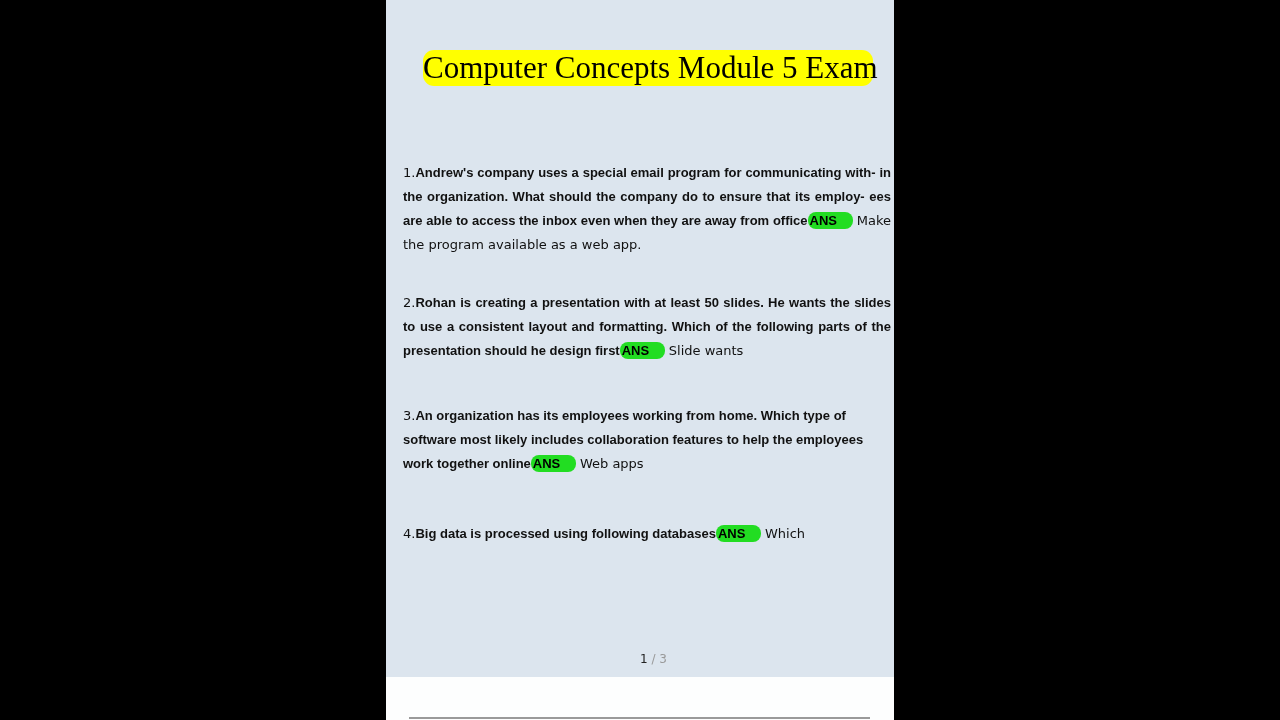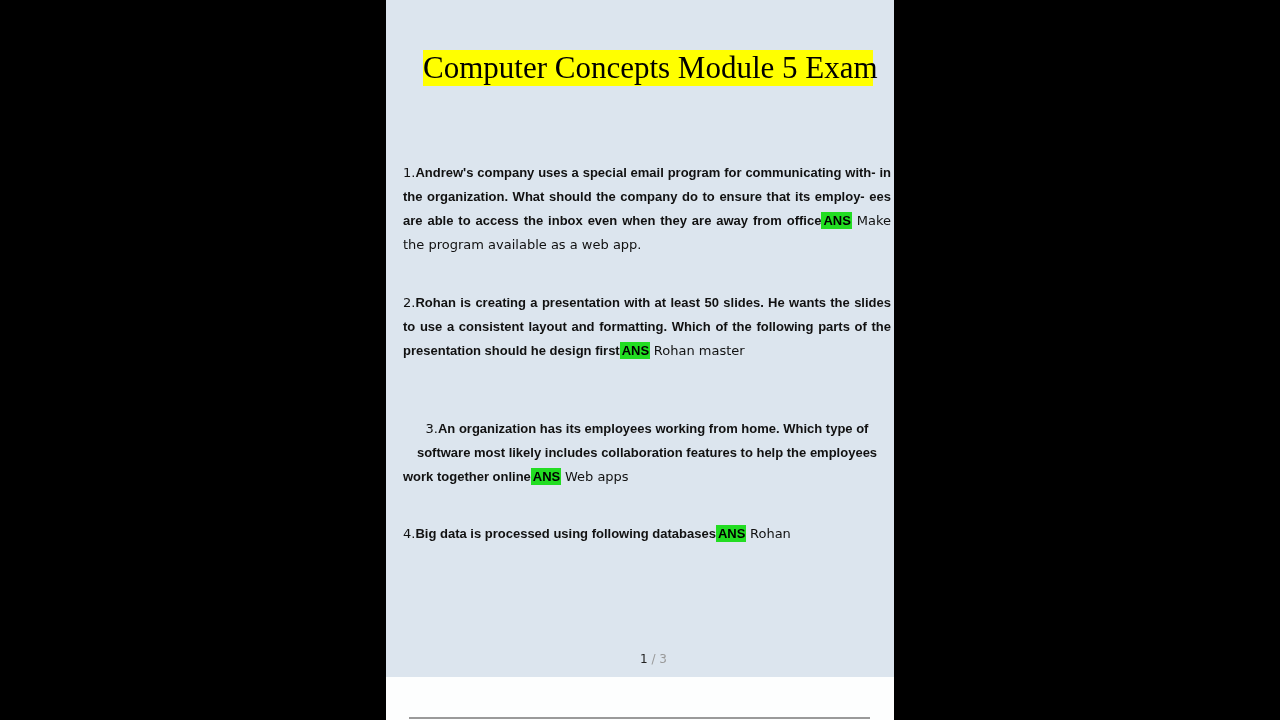--- a/index.html
+++ b/index.html
@@ -5,31 +5,31 @@
     html, body { margin:0; padding:0; }
     body { width:1280px; height:720px; background:#000; position:relative; overflow:hidden; }
     .page1 {
       position:absolute; left:386px; top:0; width:508px; height:677px;
       background:#dce5ee;
     }
     .title {
       position:absolute; left:423px; top:50px; height:36px; width:450px;
       background:#ffff00;
       font-family:"Liberation Serif", serif; font-size:31px; line-height:36px;
-      color:#000; white-space:nowrap; text-align:center;
+      color:#000; white-space:nowrap; text-align:center;border-radius:11px;
     }
     .q {
       position:absolute; left:403px; width:488px;
       font-family:"Liberation Sans", sans-serif; font-size:13px; font-weight:bold;
       line-height:24px; color:#111; text-align:justify; text-align-last:left;
     }
     .q .num { font-family:"DejaVu Sans", sans-serif; font-weight:normal; }
     .ans-tag {
       background:#22dd22; font-family:"Liberation Sans", sans-serif; font-weight:bold;
-      padding:1px 1px 1px 2px; color:#000;
+      padding:1px 16px 1px 2px; color:#000;border-radius:8px;
     }
     .ans-text { font-family:"DejaVu Sans", sans-serif; font-weight:normal; color:#111; }
     .pageno {
       position:absolute; left:640px; top:652px; font-family:"DejaVu Sans", sans-serif;
       font-size:12px; color:#222;
     }
     .pageno .tot { color:#999; }
     .page2 {
       position:absolute; left:386px; top:677px; width:508px; height:43px; background:#fdfefe;
     }
@@ -42,31 +42,31 @@
 
 <div class="title">Computer Concepts Module 5 Exam</div>
 
 <div class="q" style="top:161px;">
   <span class="num">1.</span><span>Andrew's company uses a special email program for communicating with- in the organization. What should the company do to ensure that its employ- ees are able to access the inbox even when they are away from office</span><span class="ans-tag">ANS</span>
   <span class="ans-text">Make the program available as a web app.</span>
 </div>
 
 <div class="q" style="top:291px;">
   <span class="num">2.</span><span>Rohan is creating a presentation with at least 50 slides. He wants the slides to use a consistent layout and formatting. Which of the following parts of the presentation should he design first</span><span class="ans-tag">ANS</span>
-  <span class="ans-text">Rohan master</span>
+  <span class="ans-text">Slide wants</span>
 </div>
 
-<div class="q" style="top:417px; text-align:center;">
+<div class="q" style="top:404px; text-align:left;">
   <span class="num">3.</span><span>An organization has its employees working from home. Which type of software most likely includes collaboration features to help the employees work together online</span><span class="ans-tag">ANS</span>
   <span class="ans-text">Web apps</span>
 </div>
 
 <div class="q" style="top:522px; text-align:left;">
   <span class="num">4.</span><span>Big data is processed using following databases</span><span class="ans-tag">ANS</span>
-  <span class="ans-text">Rohan</span>
+  <span class="ans-text">Which</span>
 </div>
 
 <div class="pageno">
   <span>1</span><span class="tot"> / 3</span>
 </div>
 
 <div class="page2"></div>
 <div class="rule"></div>
 
 </body></html>

